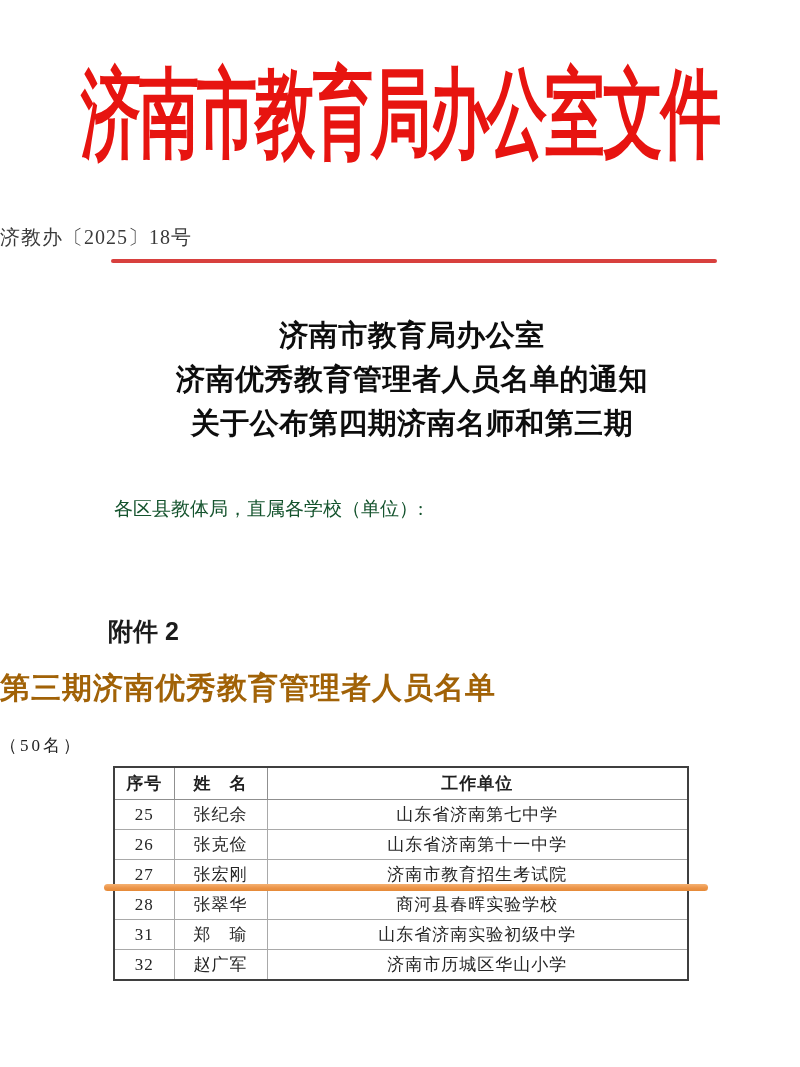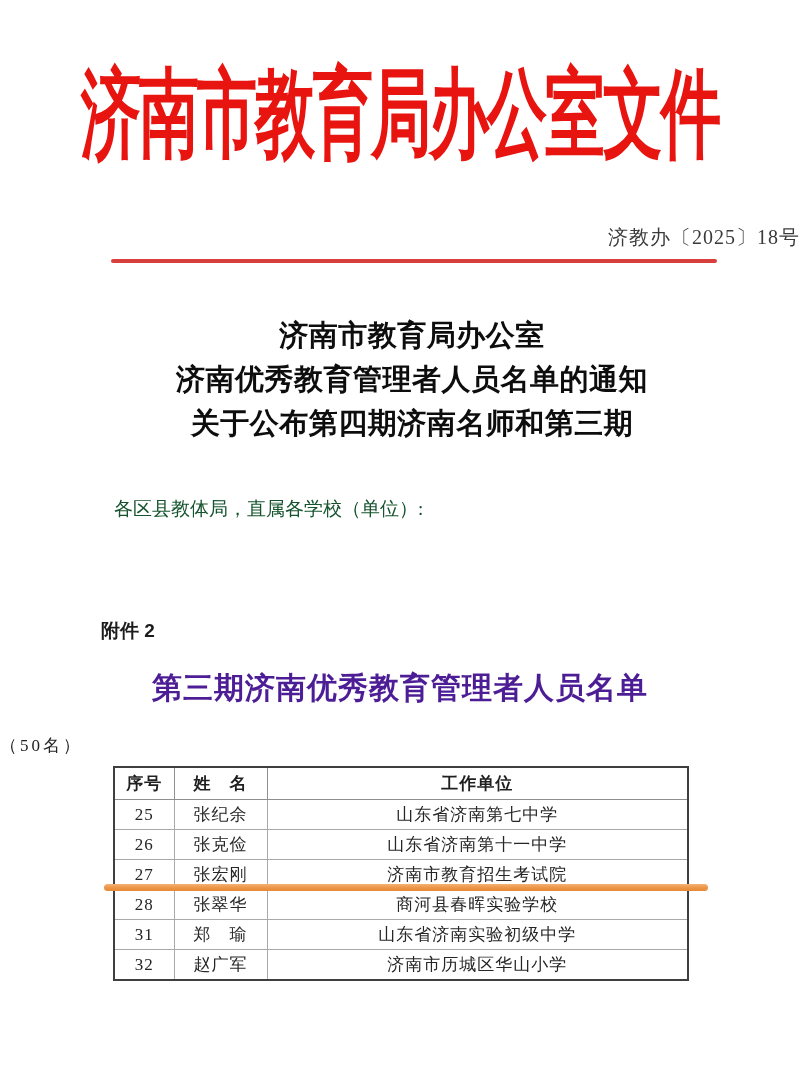--- a/index.html
+++ b/index.html
@@ -14,46 +14,46 @@
   .letterhead-title{
     position:absolute;top:50px;left:0;width:100%;
     text-align:center;white-space:nowrap;
     font-family:"Liberation Serif",serif;
     font-weight:700;font-size:60px;letter-spacing:-2px;
     color:#e71410;
     transform:scaleY(1.62);transform-origin:50% 0;
   }
   .doc-number{
     position:absolute;top:224px;left:0;width:100%;
-    text-align:right;font-size:20px;line-height:26px;
+    text-align:left;font-size:20px;line-height:26px;
     letter-spacing:1px;color:#3a3a3a;
   }
   .red-divider{
     position:absolute;top:259px;left:111px;
     width:606px;height:4px;border-radius:2px;
     background:#d8403e;
   }
   .notice-title{
     position:absolute;top:313px;left:0;width:100%;
     text-align:center;font-size:29px;font-weight:700;
     line-height:44px;letter-spacing:.5px;color:#0d0d0d;padding-left:12px;
   }
   .salutation{
     position:absolute;top:498px;left:114px;
     font-size:19px;line-height:22px;color:#14532d;
   }
   .attachment-label{
-    position:absolute;top:620px;left:101px;
+    position:absolute;top:620px;left:108px;
     font-family:"Liberation Sans",sans-serif;
-    font-size:19px;line-height:22px;font-weight:700;color:#1c1c1c;
+    font-size:25px;line-height:22px;font-weight:700;color:#1c1c1c;
   }
   .list-title{
     position:absolute;top:671px;left:0;width:100%;
-    text-align:center;font-size:30px;line-height:34px;
-    font-weight:700;letter-spacing:1px;color:#4c1d95;
+    font-size:30px;line-height:34px;
+    font-weight:700;letter-spacing:1px;color:#a16207;
   }
   .list-subtitle{
     position:absolute;top:736px;left:0;width:100%;
     text-align:left;font-size:17px;line-height:20px;
     letter-spacing:3px;color:#222222;
   }
   table.roster{
     position:absolute;top:766px;left:113px;
     width:574px;table-layout:fixed;border-collapse:collapse;
     border:2px solid #3f3f3f;background:#ffffff;

